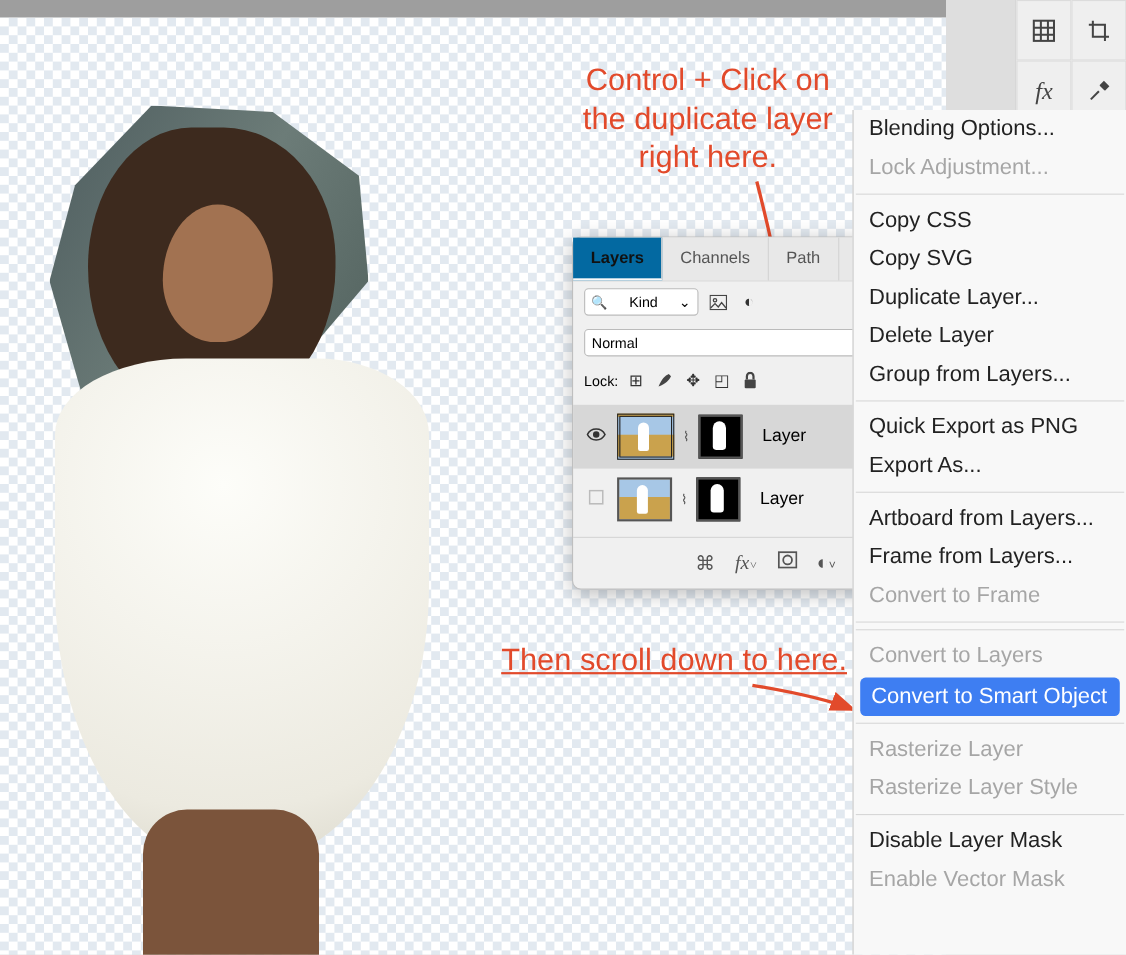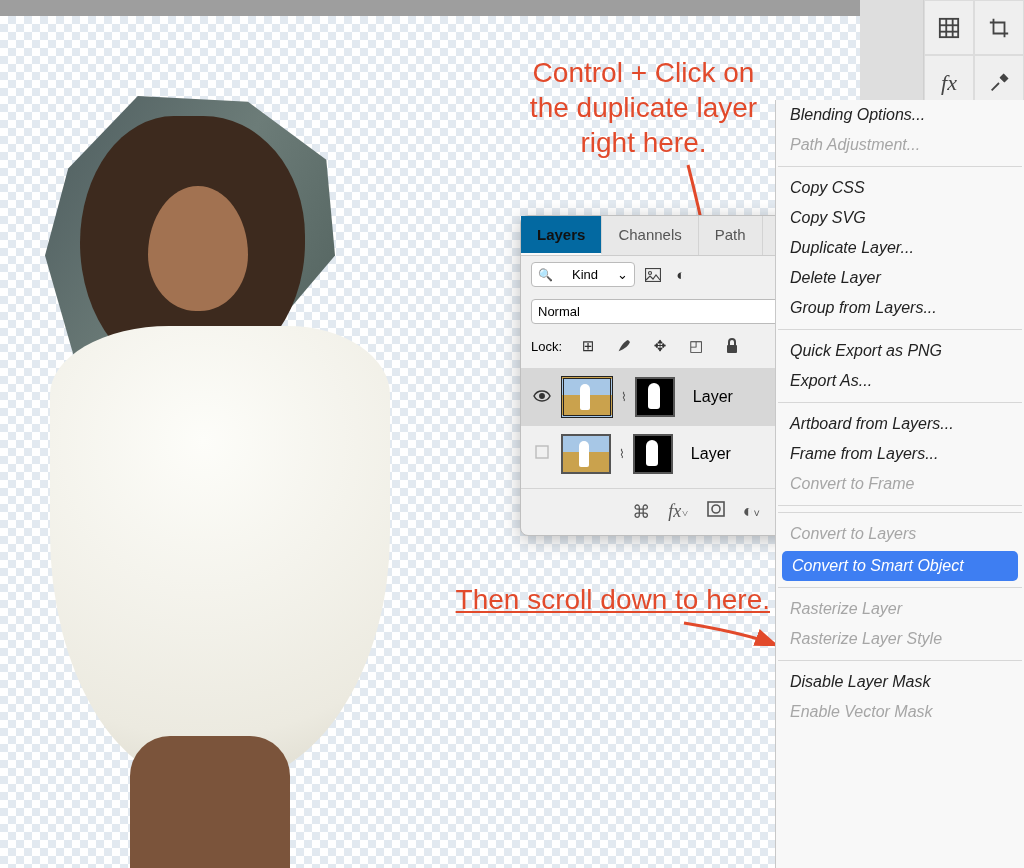--- a/index.html
+++ b/index.html
@@ -223,24 +223,23 @@
     position: absolute;
     top: 100px; right: 0;
     width: 248px;
     background: #f8f8f8;
     border-left: 1px solid #c8c8c8;
     height: 768px;
     overflow: hidden;
   }
   .cm-item {
     padding: 6px 14px;
-    font-size: 16px;
+    font-size: 20px;
     color: #222;
     white-space: nowrap;
-    font-style: italic;
   }
   .cm-item.disabled { color: #a6a6a6; }
   .cm-item.selected {
     background: #3e7ef2;
     color: #fff;
     border-radius: 5px;
     margin: 2px 6px;
     padding: 6px 10px;
   }
   .cm-sep {
@@ -344,21 +343,21 @@
   </div>
 
   <div class="lp-row">
     <div class="lp-select" style="flex:1;">
       <span>Normal</span>
       <span>⌄</span>
     </div>
     <span style="font-size:13px; color:#333;">Op</span>
   </div>
 
-  <div class="lp-row" style="gap:16px;">
+  <div class="lp-row" style="gap:6px;">
     <span style="font-size:13px;">Lock:</span>
     <span class="lp-icon">⊞</span>
     <span class="lp-icon">
       <svg width="16" height="16" viewBox="0 0 24 24" fill="#444">
           <path d="M4 20c4-10 9-15 14-17l3 3c-2 5-7 10-17 14z"></path>
         </svg>
     </span>
     <span class="lp-icon">✥</span>
     <span class="lp-icon">◰</span>
     <span class="lp-icon">
@@ -408,21 +407,21 @@
           <rect x="1" y="1" width="16" height="14"></rect>
           <circle cx="9" cy="8" r="4"></circle>
         </svg>
     </span>
     <span>◐<span style="font-size:11px;">˅</span></span>
   </div>
 </div>
 
 <div class="context-menu" id="context-menu">
     <div class="cm-item">Blending Options...</div>
-    <div class="cm-item disabled">Path Adjustment...</div>
+    <div class="cm-item disabled">Lock Adjustment...</div>
     <div class="cm-sep"></div>
     <div class="cm-item">Copy CSS</div>
     <div class="cm-item">Copy SVG</div>
     <div class="cm-item">Duplicate Layer...</div>
     <div class="cm-item">Delete Layer</div>
     <div class="cm-item">Group from Layers...</div>
     <div class="cm-sep"></div>
     <div class="cm-item">Quick Export as PNG</div>
     <div class="cm-item">Export As...</div>
     <div class="cm-sep"></div>

